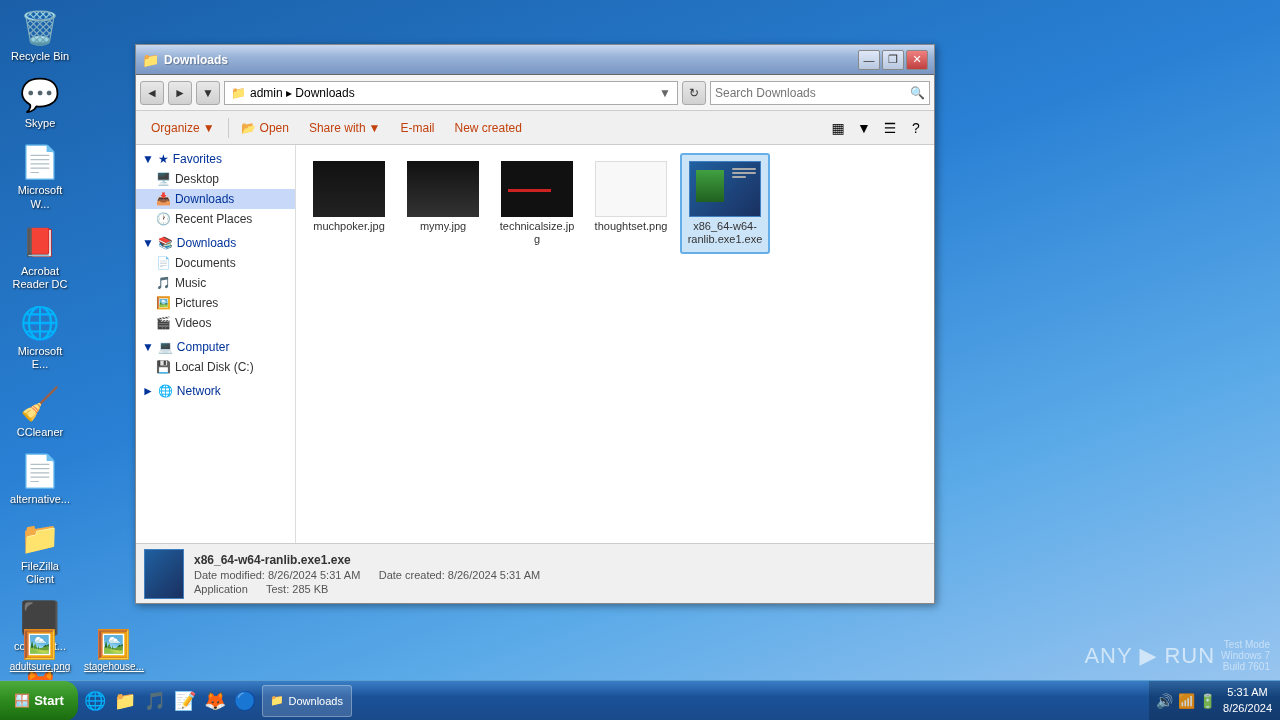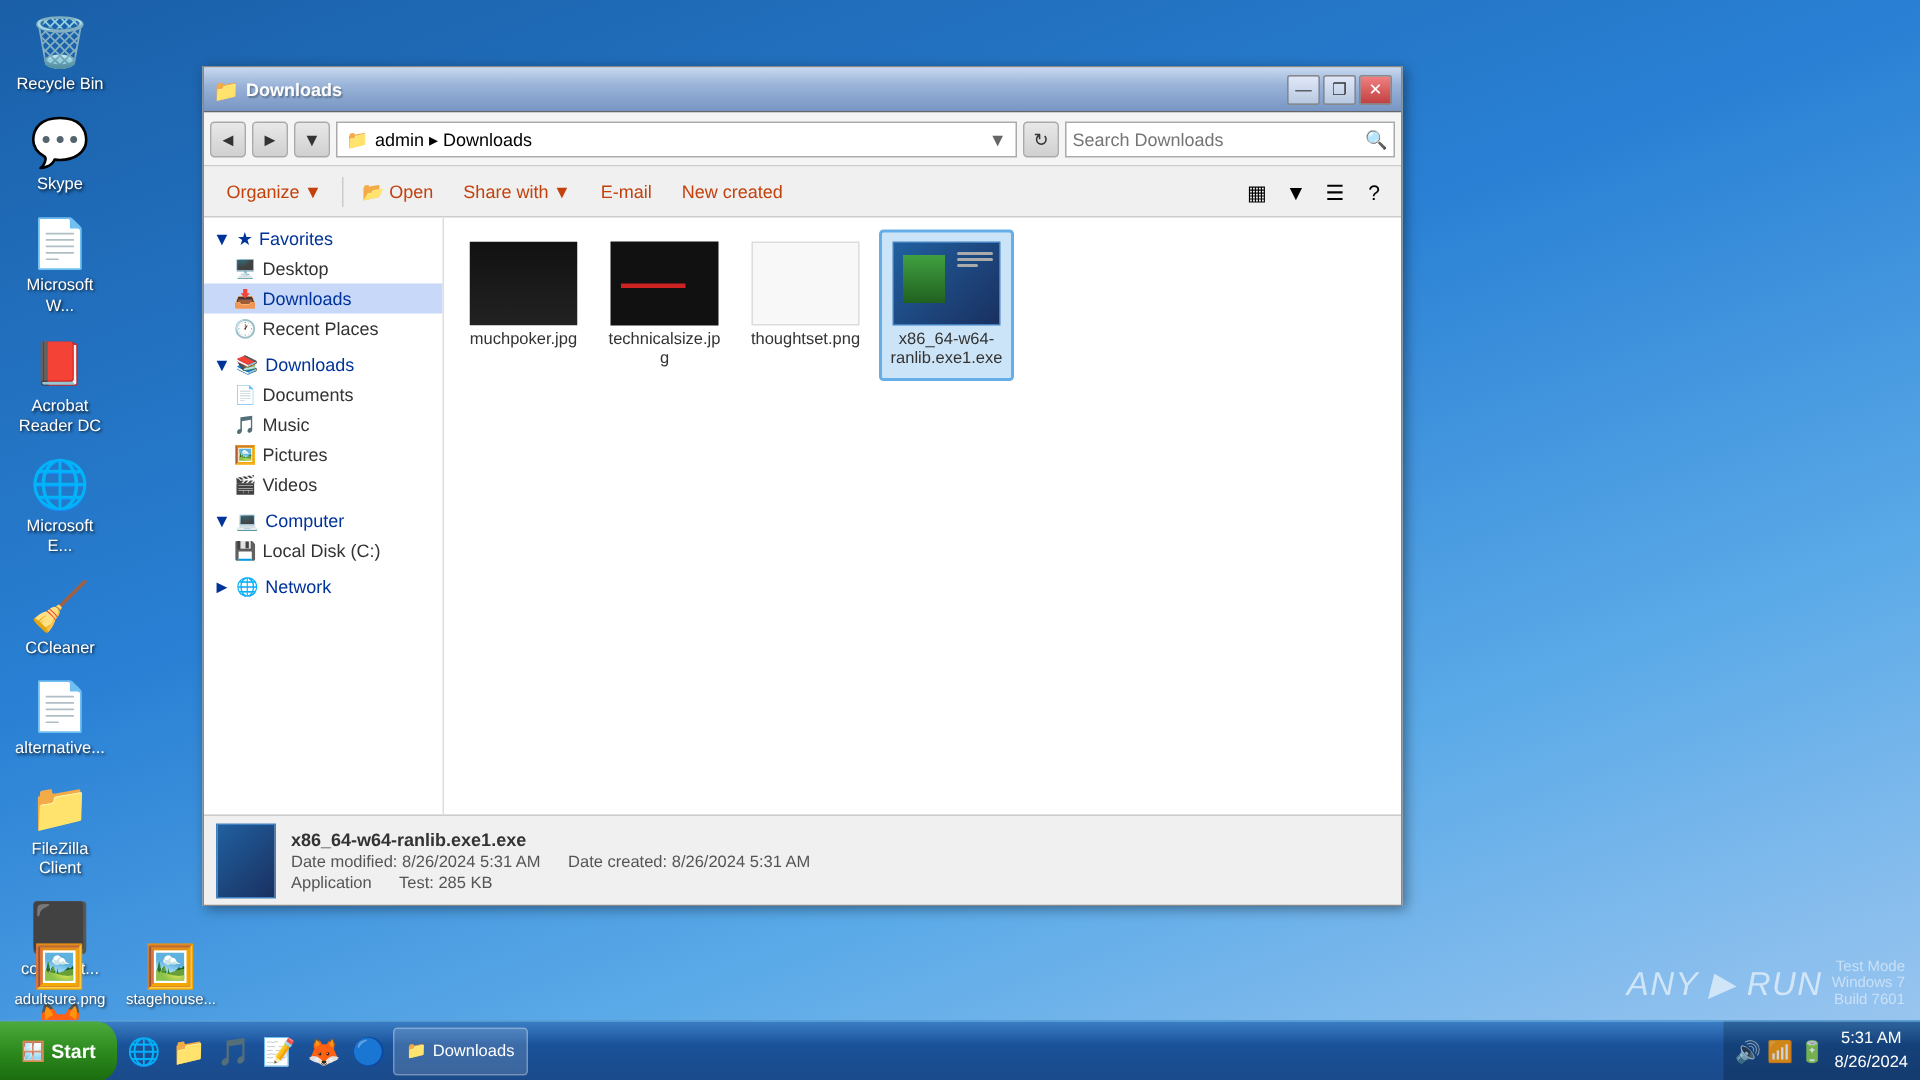--- a/index.html
+++ b/index.html
@@ -516,27 +516,27 @@
       width: 72px;
       cursor: pointer;
     }
     .bottom-icon .icon-img { font-size: 28px; }
     .bottom-icon .icon-label {
       color: white;
       font-size: 10px;
       text-shadow: 1px 1px 2px rgba(0,0,0,0.8);
       text-align: center;
       word-break: break-word;
+      text-decoration: underline;
     }
 
     .anyrun-logo {
       display: flex;
       align-items: center;
       gap: 4px;
-      font-style: italic;
     }
     .anyrun-text-main {
       font-size: 22px;
       color: rgba(255,255,255,0.6);
       font-weight: 300;
       letter-spacing: 1px;
     }
 
     .tray-icons { display: flex; align-items: center; gap: 4px; }
     .tray-icon { font-size: 14px; color: white; opacity: 0.8; }
@@ -749,20 +749,26 @@
 
       <div class="file-area">
 
         <div class="file-item">
           <div class="file-thumb dark-bg">
             <div style="width:100%;height:100%;background:linear-gradient(to bottom,#111,#222);"></div>
           </div>
           <div class="file-name">muchpoker.jpg</div>
         </div>
 
+        <div class="file-item">
+          <div class="file-thumb dark-bg">
+            <div style="width:100%;height:100%;background:linear-gradient(to bottom,#111,#333);"></div>
+          </div>
+          <div class="file-name">mymy.jpg</div>
+        </div>
 
 
         <div class="file-item">
           <div class="file-thumb" style="background:#111;position:relative;">
             <div class="thumb-red-line"></div>
           </div>
           <div class="file-name">technicalsize.jpg</div>
         </div>
 
         <div class="file-item">

